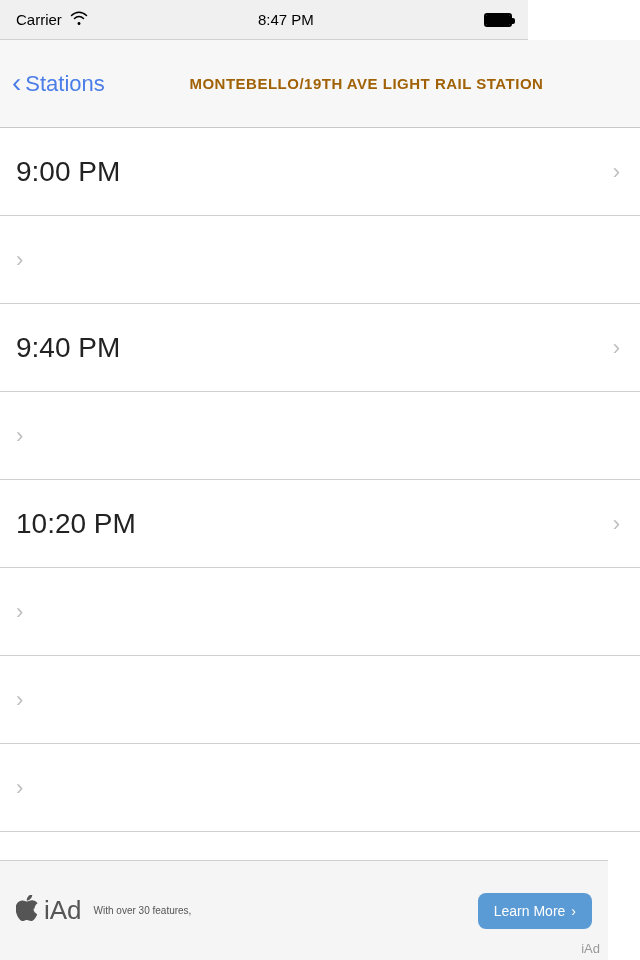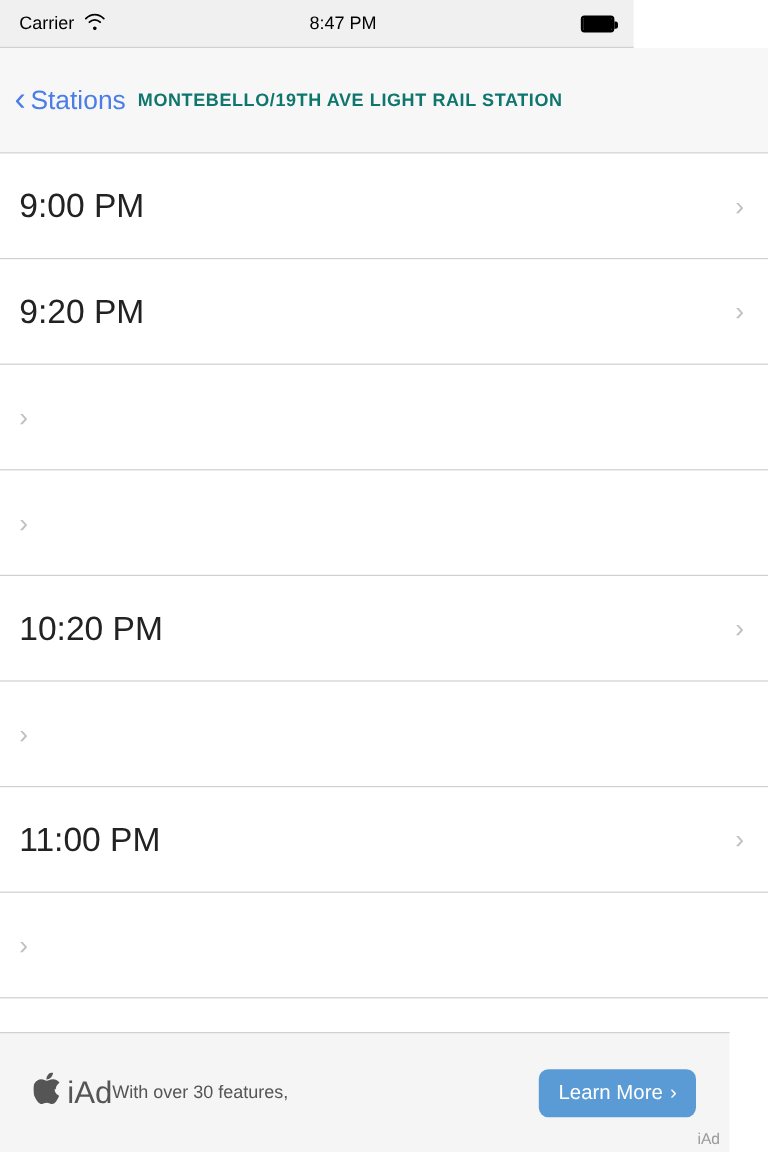--- a/index.html
+++ b/index.html
@@ -93,22 +93,22 @@
     }
     .back-label {
       font-size: 22px;
       color: #4a7de8;
       font-weight: 400;
     }
     .nav-title {
       flex: 1;
       font-size: 15px;
       font-weight: 600;
-      color: #0f766e;
-      text-align: left;
+      color: #a16207;
+      text-align: center;
       letter-spacing: 0.5px;
       text-transform: uppercase;
       padding-right: 10px;
     }
 
     
     #schedule-list {
       width: 640px;
       background: #fff;
     }
@@ -136,50 +136,51 @@
     
     #ad-banner {
       position: absolute;
       bottom: 0;
       width: 608px;
       height: 100px;
       background: #f5f5f5;
       border-top: 1px solid #d0d0d0;
       display: flex;
       align-items: center;
-      padding: 0 28px;
+      padding: 0 16px;
+      gap: 12px;
     }
     .ad-logo {
       display: flex;
       align-items: center;
       gap: 6px;
       flex-shrink: 0;
     }
     .apple-logo {
       font-size: 24px;
       color: #555;
     }
     .iad-text {
       font-size: 26px;
       font-weight: 300;
       color: #555;
     }
     .ad-copy {
       flex: 1;
-      font-size: 15px;
+      font-size: 10px;
       color: #555;
       line-height: 1.4;
     }
     .learn-more-btn {
       background: #5b9bd5;
       color: #fff;
       border: none;
       border-radius: 8px;
       padding: 10px 16px;
-      font-size: 17px;
+      font-size: 14px;
       cursor: pointer;
       white-space: nowrap;
       display: flex;
       align-items: center;
       gap: 6px;
       flex-shrink: 0;
     }
     .ad-label {
       position: absolute;
       bottom: 4px;
@@ -219,38 +220,37 @@
   </div>
   <div class="nav-title">MONTEBELLO/19TH AVE LIGHT RAIL STATION</div>
 </div>
 
 <div id="schedule-list">
 <div class="list-item">
       <span class="time-label">9:00 PM</span>
       <span class="chevron-right">›</span>
     </div>
     <div class="list-item">
-      <span class="time-label">9:20 PM</span>
-      <span class="chevron-right">›</span>
-    </div>
-    <div class="list-item">
+      <span class="chevron-right">›</span>
+    </div>
+    <div class="list-item">
+      <span class="time-label">9:40 PM</span>
       <span class="chevron-right">›</span>
     </div>
     <div class="list-item">
       <span class="chevron-right">›</span>
     </div>
     <div class="list-item">
       <span class="time-label">10:20 PM</span>
       <span class="chevron-right">›</span>
     </div>
     <div class="list-item">
       <span class="chevron-right">›</span>
     </div>
     <div class="list-item">
-      <span class="time-label">11:00 PM</span>
       <span class="chevron-right">›</span>
     </div>
     <div class="list-item">
       <span class="chevron-right">›</span>
     </div>
   </div>
 
 <div id="ad-banner">
   <div class="ad-logo">
     <span class="apple-logo">

